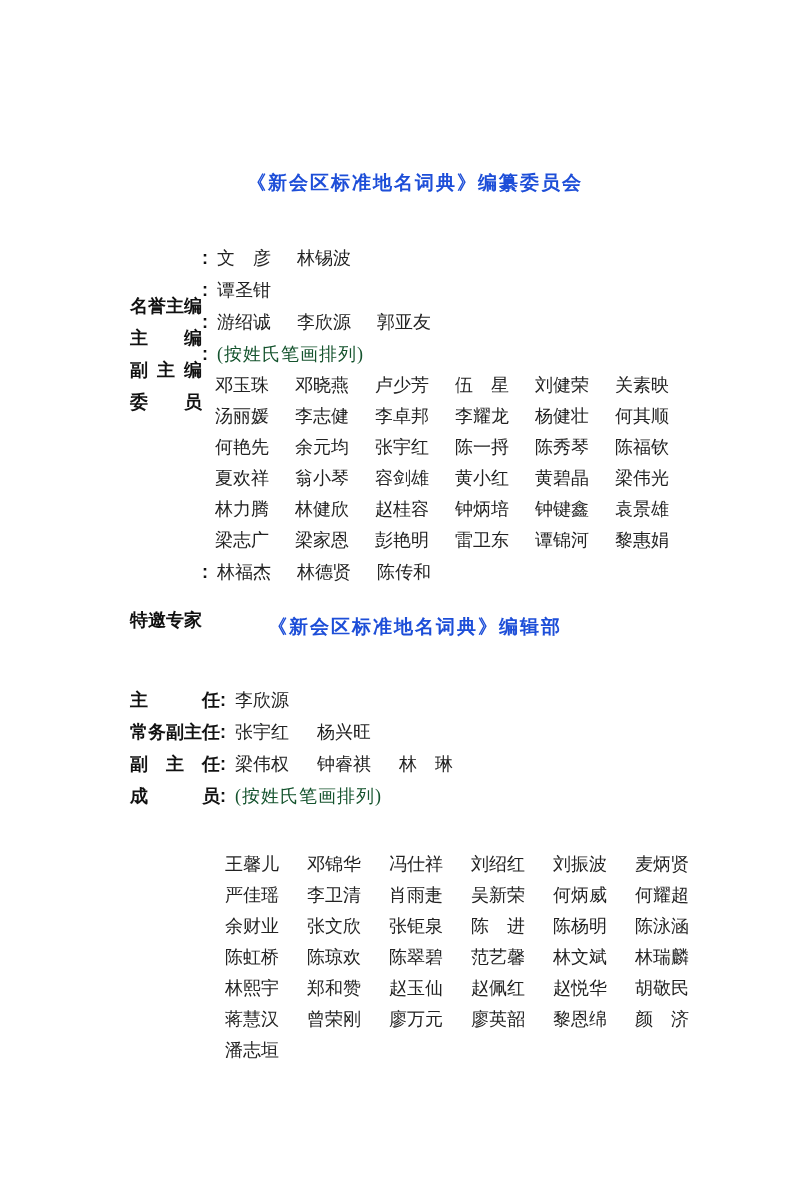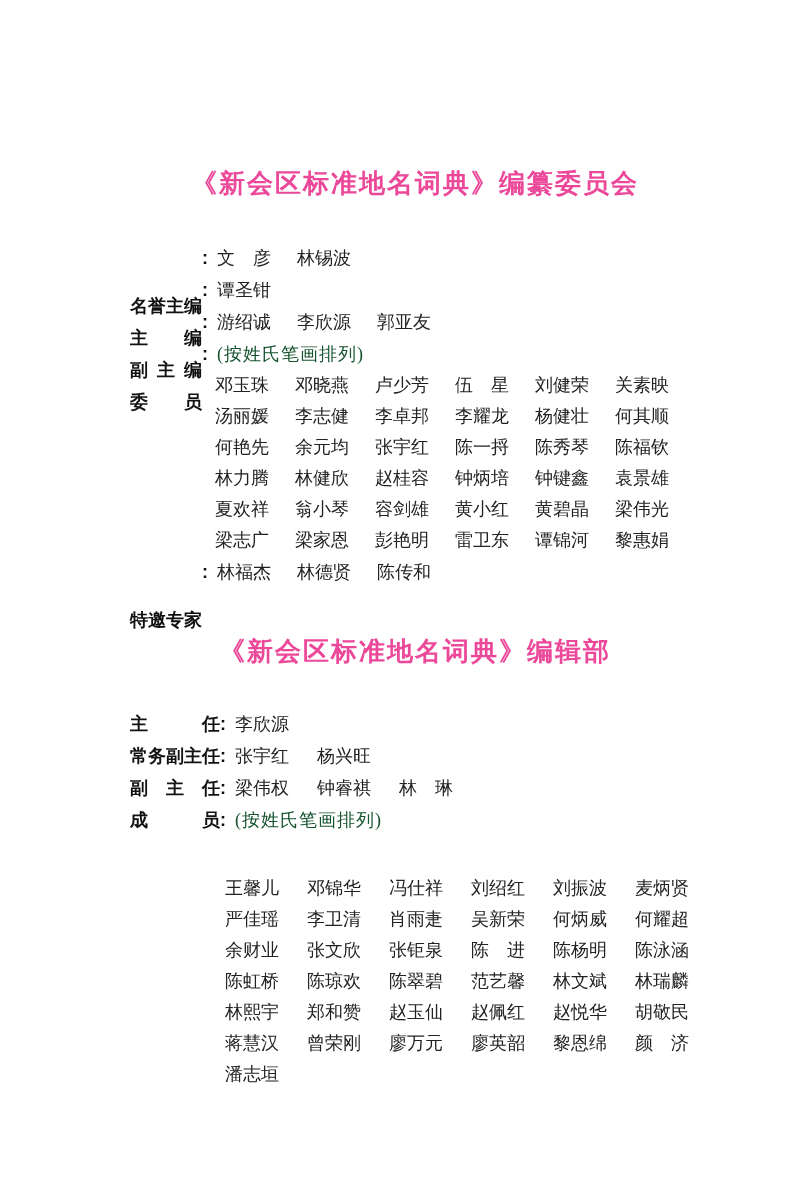--- a/index.html
+++ b/index.html
@@ -5,24 +5,24 @@
   html,body{margin:0;padding:0;background:#ffffff;}
   .page{
     width:800px;height:1200px;margin:0 auto;background:#ffffff;
     box-sizing:border-box;padding:168px 100px 0 130px;
     color:#1e1e1e;font-family:"Liberation Serif","DejaVu Serif",serif;
     overflow:hidden;
   }
   .doc-title{
     text-align:center;
     font-family:"Liberation Sans","DejaVu Sans",sans-serif;
-    font-weight:bold;font-size:26px;letter-spacing:2px;
-    margin:0 0 44px 0;line-height:30px;color:#ec4899;
+    font-weight:bold;font-size:19px;letter-spacing:2px;
+    margin:0 0 44px 0;line-height:30px;color:#1d4ed8;
   }
-  .doc-title.second{margin-top:48px;margin-bottom:42px;}
+  .doc-title.second{margin-top:24px;margin-bottom:42px;}
   .role-line{height:32px;line-height:32px;white-space:nowrap;font-size:18px;}
   .role-label{
     display:inline-block;vertical-align:top;
     font-family:"Liberation Sans","DejaVu Sans",sans-serif;
     font-weight:bold;color:#111;
     text-align:justify;text-align-last:justify;
   }
   .w4{width:72px;margin-top:48px;}
   .w5{width:90px;}
   .colon{
@@ -63,24 +63,24 @@
     <div class="grid-row">
       <span class="cell">邓玉珠</span><span class="cell">邓晓燕</span><span class="cell">卢少芳</span><span class="cell">伍　星</span><span class="cell">刘健荣</span><span class="cell">关素映</span>
     </div>
     <div class="grid-row">
       <span class="cell">汤丽媛</span><span class="cell">李志健</span><span class="cell">李卓邦</span><span class="cell">李耀龙</span><span class="cell">杨健壮</span><span class="cell">何其顺</span>
     </div>
     <div class="grid-row">
       <span class="cell">何艳先</span><span class="cell">余元均</span><span class="cell">张宇红</span><span class="cell">陈一捋</span><span class="cell">陈秀琴</span><span class="cell">陈福钦</span>
     </div>
     <div class="grid-row">
-      <span class="cell">林力腾</span><span class="cell">林健欣</span><span class="cell">赵桂容</span><span class="cell">钟炳培</span><span class="cell">钟键鑫</span><span class="cell">袁景雄</span>
+      <span class="cell">夏欢祥</span><span class="cell">翁小琴</span><span class="cell">容剑雄</span><span class="cell">黄小红</span><span class="cell">黄碧晶</span><span class="cell">梁伟光</span>
     </div>
     <div class="grid-row">
-      <span class="cell">夏欢祥</span><span class="cell">翁小琴</span><span class="cell">容剑雄</span><span class="cell">黄小红</span><span class="cell">黄碧晶</span><span class="cell">梁伟光</span>
+      <span class="cell">林力腾</span><span class="cell">林健欣</span><span class="cell">赵桂容</span><span class="cell">钟炳培</span><span class="cell">钟键鑫</span><span class="cell">袁景雄</span>
     </div>
     <div class="grid-row">
       <span class="cell">梁志广</span><span class="cell">梁家恩</span><span class="cell">彭艳明</span><span class="cell">雷卫东</span><span class="cell">谭锦河</span><span class="cell">黎惠娟</span>
     </div>
   </div>
 
   <div class="roles r1">
     <div class="role-line">
       <span class="role-label w4">特邀专家</span><span class="colon">:</span><span class="cell">林福杰</span><span class="cell">林德贤</span><span class="cell">陈传和</span>
     </div>

